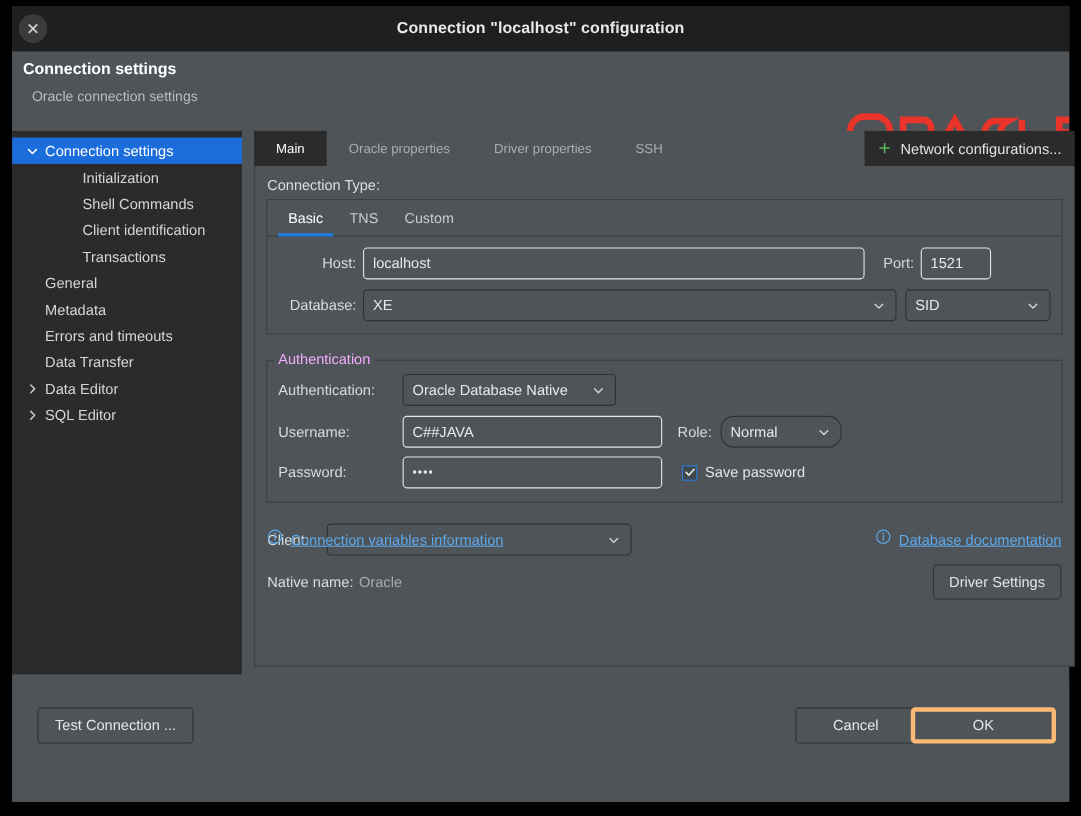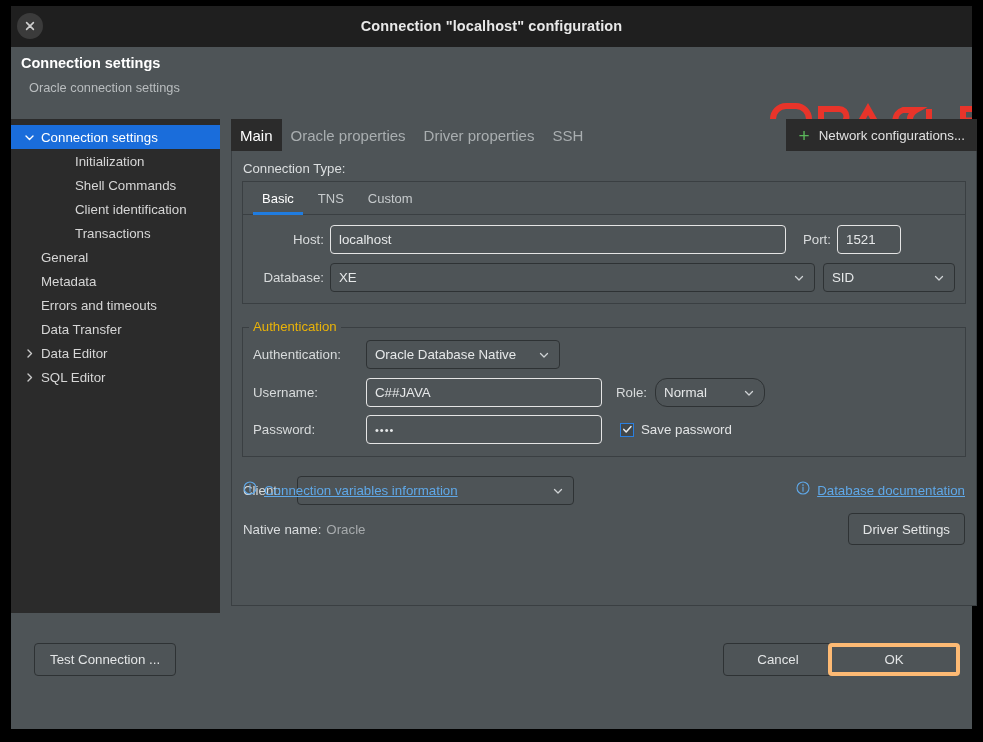--- a/index.html
+++ b/index.html
@@ -123,24 +123,24 @@
     margin: 0 12px 0 11px;
     position: relative;
   }
   .tabbar {
     display: flex;
     align-items: stretch;
     height: 32px;
     position: relative;
   }
   .tab {
-    padding: 0 9px;
-    display: flex;
-    align-items: center;
-    font-size: 15px;
+    padding: 0 20px;
+    display: flex;
+    align-items: center;
+    font-size: 12px;
     color: #a9aeb0;
     cursor: pointer;
     white-space: nowrap;
   }
   .tab.active {
     background: #2b2b2b;
     color: #ffffff;
   }
   .netcfg {
     position: absolute;
@@ -173,21 +173,21 @@
   .group {
     border: 1px solid #3a3f42;
     position: relative;
     padding: 0;
   }
   .group-legend {
     position: absolute;
     top: -9px; left: 6px;
     background: #4e5457;
     padding: 0 4px;
-    color: #eab308;
+    color: #f0abfc;
     font-size: 13.2px;
   }
   
   .subtabs {
     display: flex;
     align-items: center;
     height: 33px;
     padding-left: 7px;
     border-bottom: 1px solid #3a3f42;
   }

